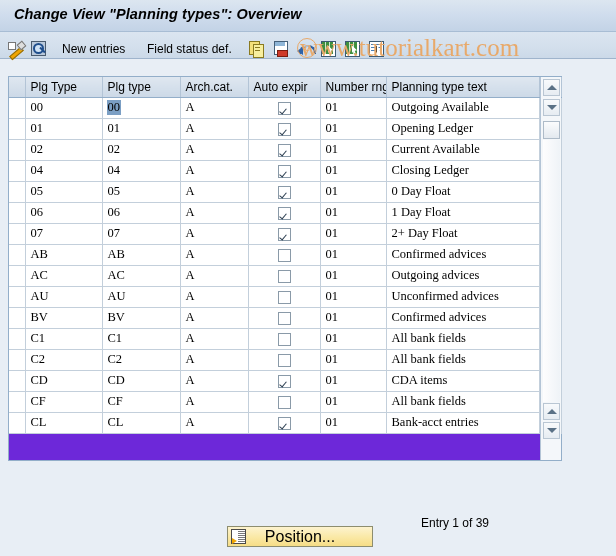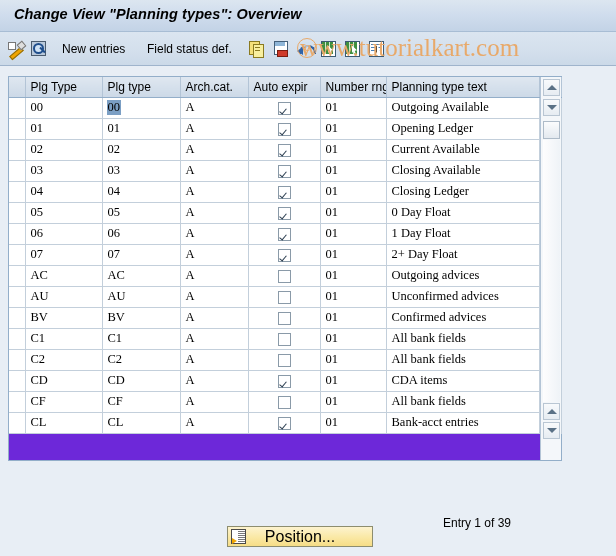--- a/index.html
+++ b/index.html
@@ -25,21 +25,21 @@
   .titlebar .title {
     position: absolute; left: 14px; top: 6px;
     font-size: 14.5px; font-weight: bold; font-style: italic;
     color: #000;
     letter-spacing: 0.1px;
     white-space: nowrap;
   }
 
   
   .toolbar {
-    position: absolute; left: 0; top: 32px; width: 616px; height: 34px;
+    position: absolute; left: 0; top: 32px; width: 616px; height: 27px;
     background: linear-gradient(to bottom, #dbe5f0 0%, #d3dfec 60%, #cbd9e8 100%);
     border-bottom: 1px solid #9fb4cc;
     box-sizing: border-box;
   }
   .tb-item {
     position: absolute; top: 0; height: 34px;
     display: flex; align-items: center;
   }
   .tb-label {
     font-size: 12px; color: #000; white-space: nowrap;
@@ -243,21 +243,21 @@
     content:""; position:absolute; left:6px; top:1px; width:7px; height:11px;
     background: repeating-linear-gradient(to bottom,#7a7a7a 0 1px,#fff 1px 2px);
   }
   .posbtn .pbicon::after {
     content:""; position:absolute; left:0px; top:8px;
     width:0; height:0;
     border-top:3px solid transparent; border-bottom:3px solid transparent;
     border-left:5px solid #f0a500;
   }
   .entrytxt {
-    position: absolute; left: 443px; top: 46px;
+    position: absolute; left: 421px; top: 46px;
     font-size: 12px; color: #000; white-space: nowrap;
   }
 
   
   .ic-pencil { width:17px;height:17px;position:relative;}
   .ic-pencil .bar{position:absolute;left:1px;top:10px;width:13px;height:3px;background:#f0a500;transform:rotate(-40deg);border:1px solid #8a6a10;}
   .ic-pencil .tip{position:absolute;left:10px;top:1px;width:5px;height:5px;background:#dedede;border:1px solid #777;transform:rotate(-40deg);}
   .ic-pencil .sq{position:absolute;left:0px;top:1px;width:6px;height:6px;border:1px solid #777;background:#fff;}
 
   .ic-glass { width:17px;height:17px;position:relative;}
@@ -436,30 +436,20 @@
           <td class="keycell">02</td>
           <td>02</td>
           <td>A</td>
           <td class="chkcell"><span class="cb on"></span></td>
           <td>01</td>
           <td class="textcell">Current Available</td>
           <td class="cfgcol"></td>
         </tr>
         <tr>
           <td class="selcol"></td>
-          <td class="keycell">03</td>
-          <td>03</td>
-          <td>A</td>
-          <td class="chkcell"><span class="cb on"></span></td>
-          <td>01</td>
-          <td class="textcell">Closing Available</td>
-          <td class="cfgcol"></td>
-        </tr>
-        <tr>
-          <td class="selcol"></td>
           <td class="keycell">04</td>
           <td>04</td>
           <td>A</td>
           <td class="chkcell"><span class="cb on"></span></td>
           <td>01</td>
           <td class="textcell">Closing Ledger</td>
           <td class="cfgcol"></td>
         </tr>
         <tr>
           <td class="selcol"></td>
@@ -482,20 +472,30 @@
           <td class="cfgcol"></td>
         </tr>
         <tr>
           <td class="selcol"></td>
           <td class="keycell">07</td>
           <td>07</td>
           <td>A</td>
           <td class="chkcell"><span class="cb on"></span></td>
           <td>01</td>
           <td class="textcell">2+ Day Float</td>
+          <td class="cfgcol"></td>
+        </tr>
+        <tr>
+          <td class="selcol"></td>
+          <td class="keycell">AB</td>
+          <td>AB</td>
+          <td>A</td>
+          <td class="chkcell"><span class="cb"></span></td>
+          <td>01</td>
+          <td class="textcell">Confirmed advices</td>
           <td class="cfgcol"></td>
         </tr>
         <tr>
           <td class="selcol"></td>
           <td class="keycell">AC</td>
           <td>AC</td>
           <td>A</td>
           <td class="chkcell"><span class="cb"></span></td>
           <td>01</td>
           <td class="textcell">Outgoing advices</td>

